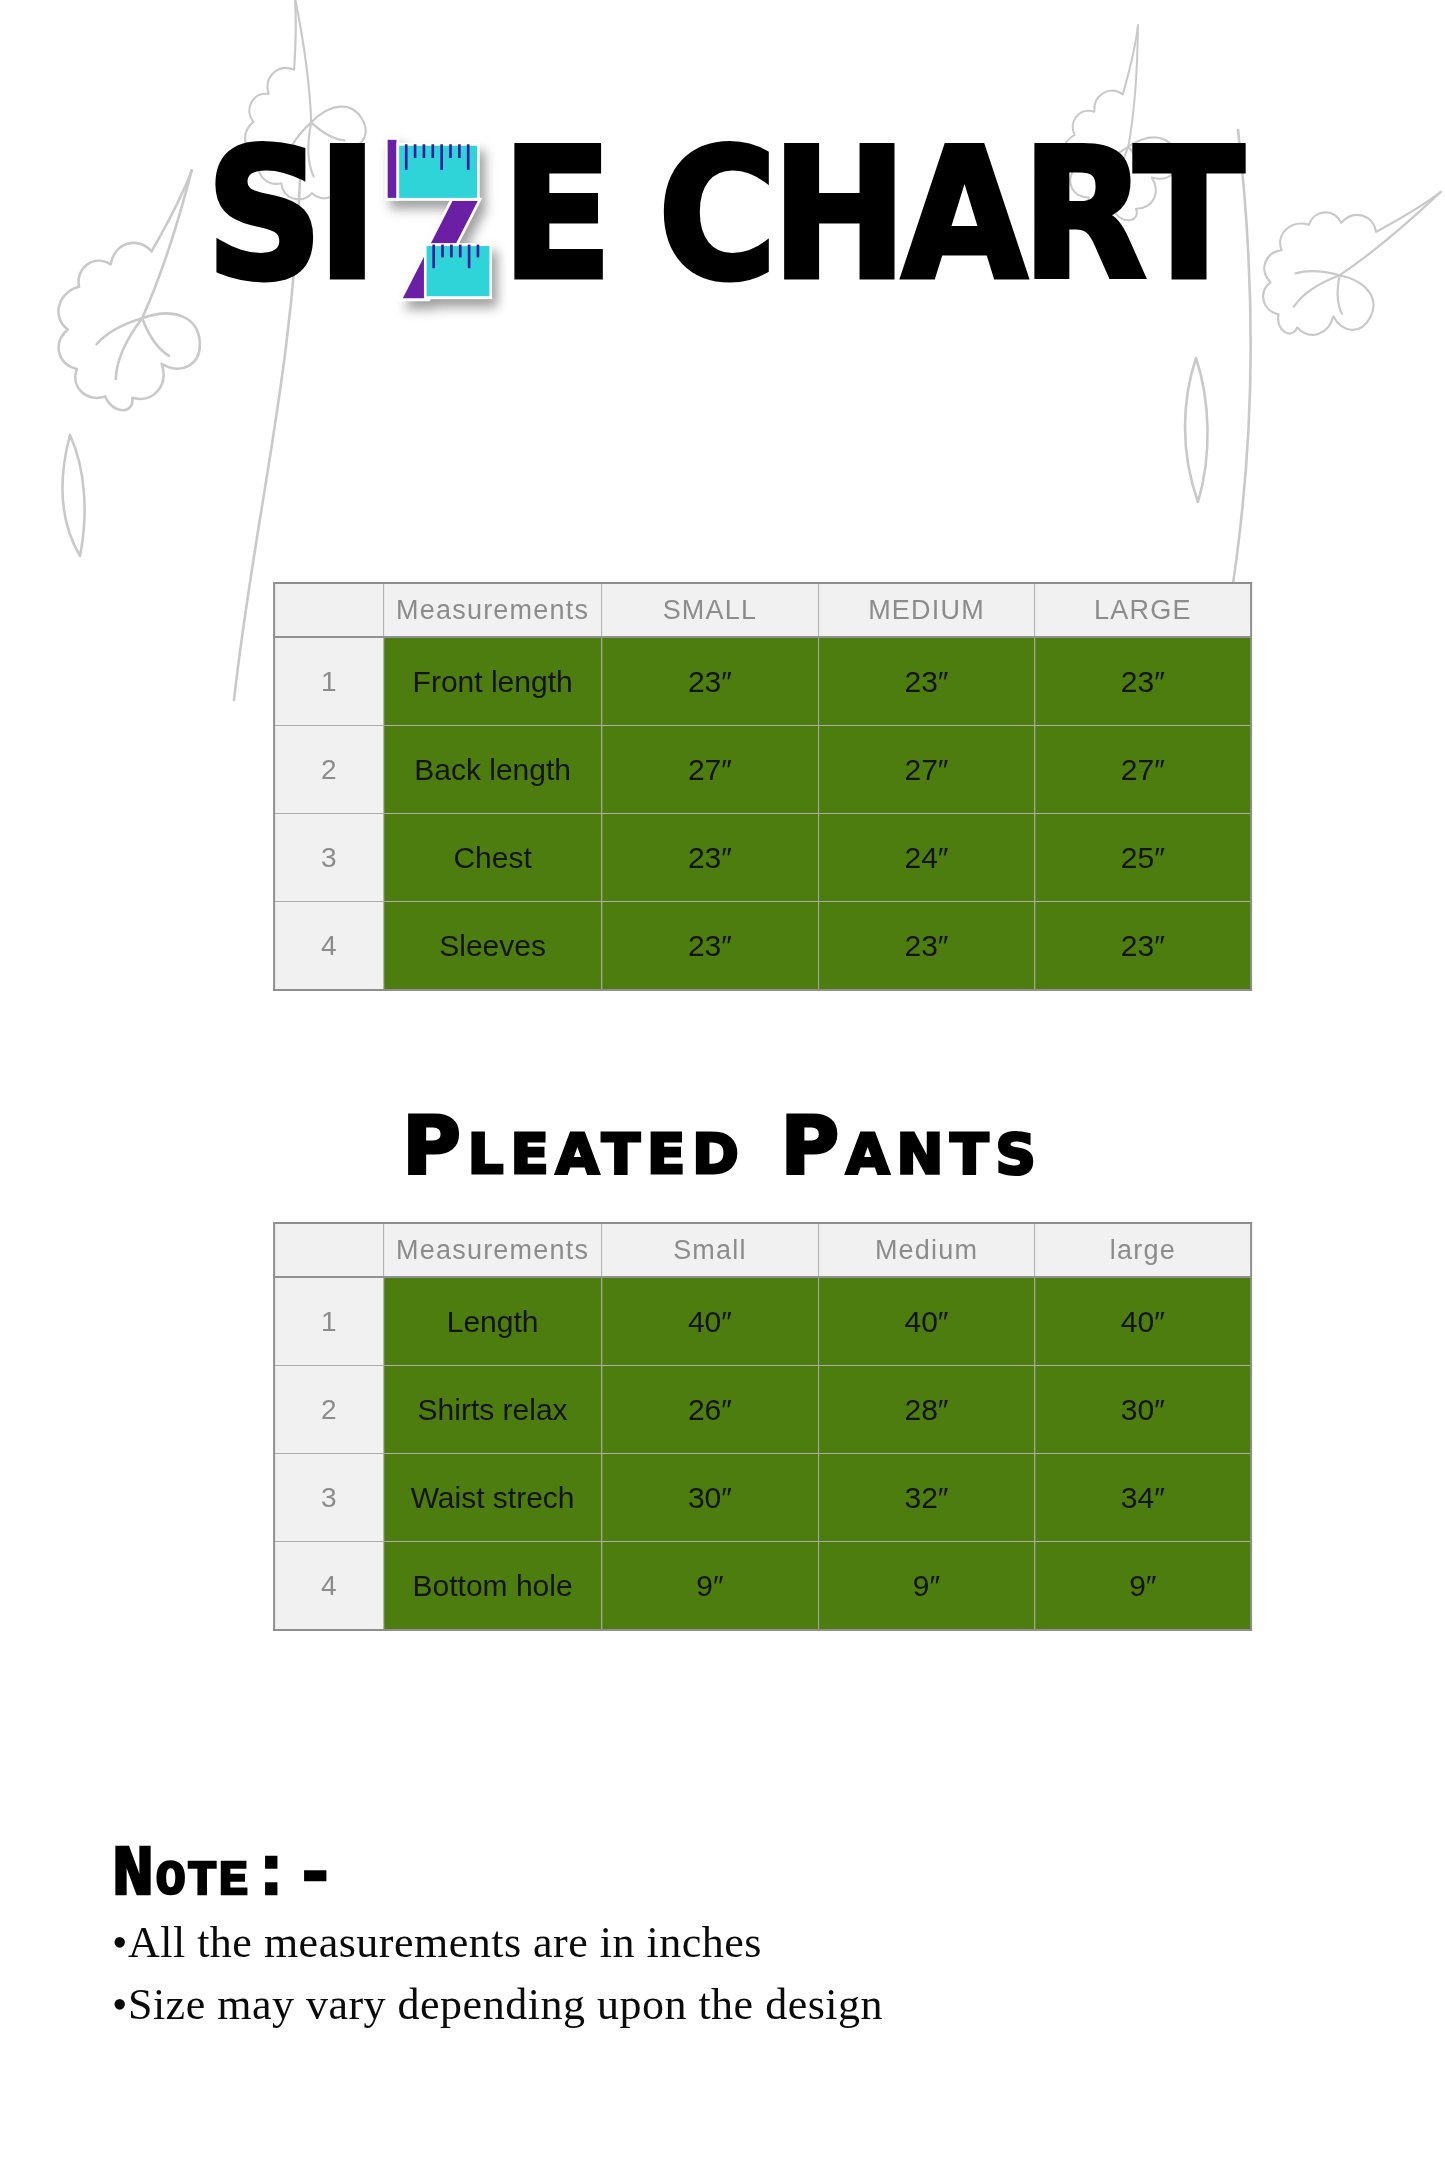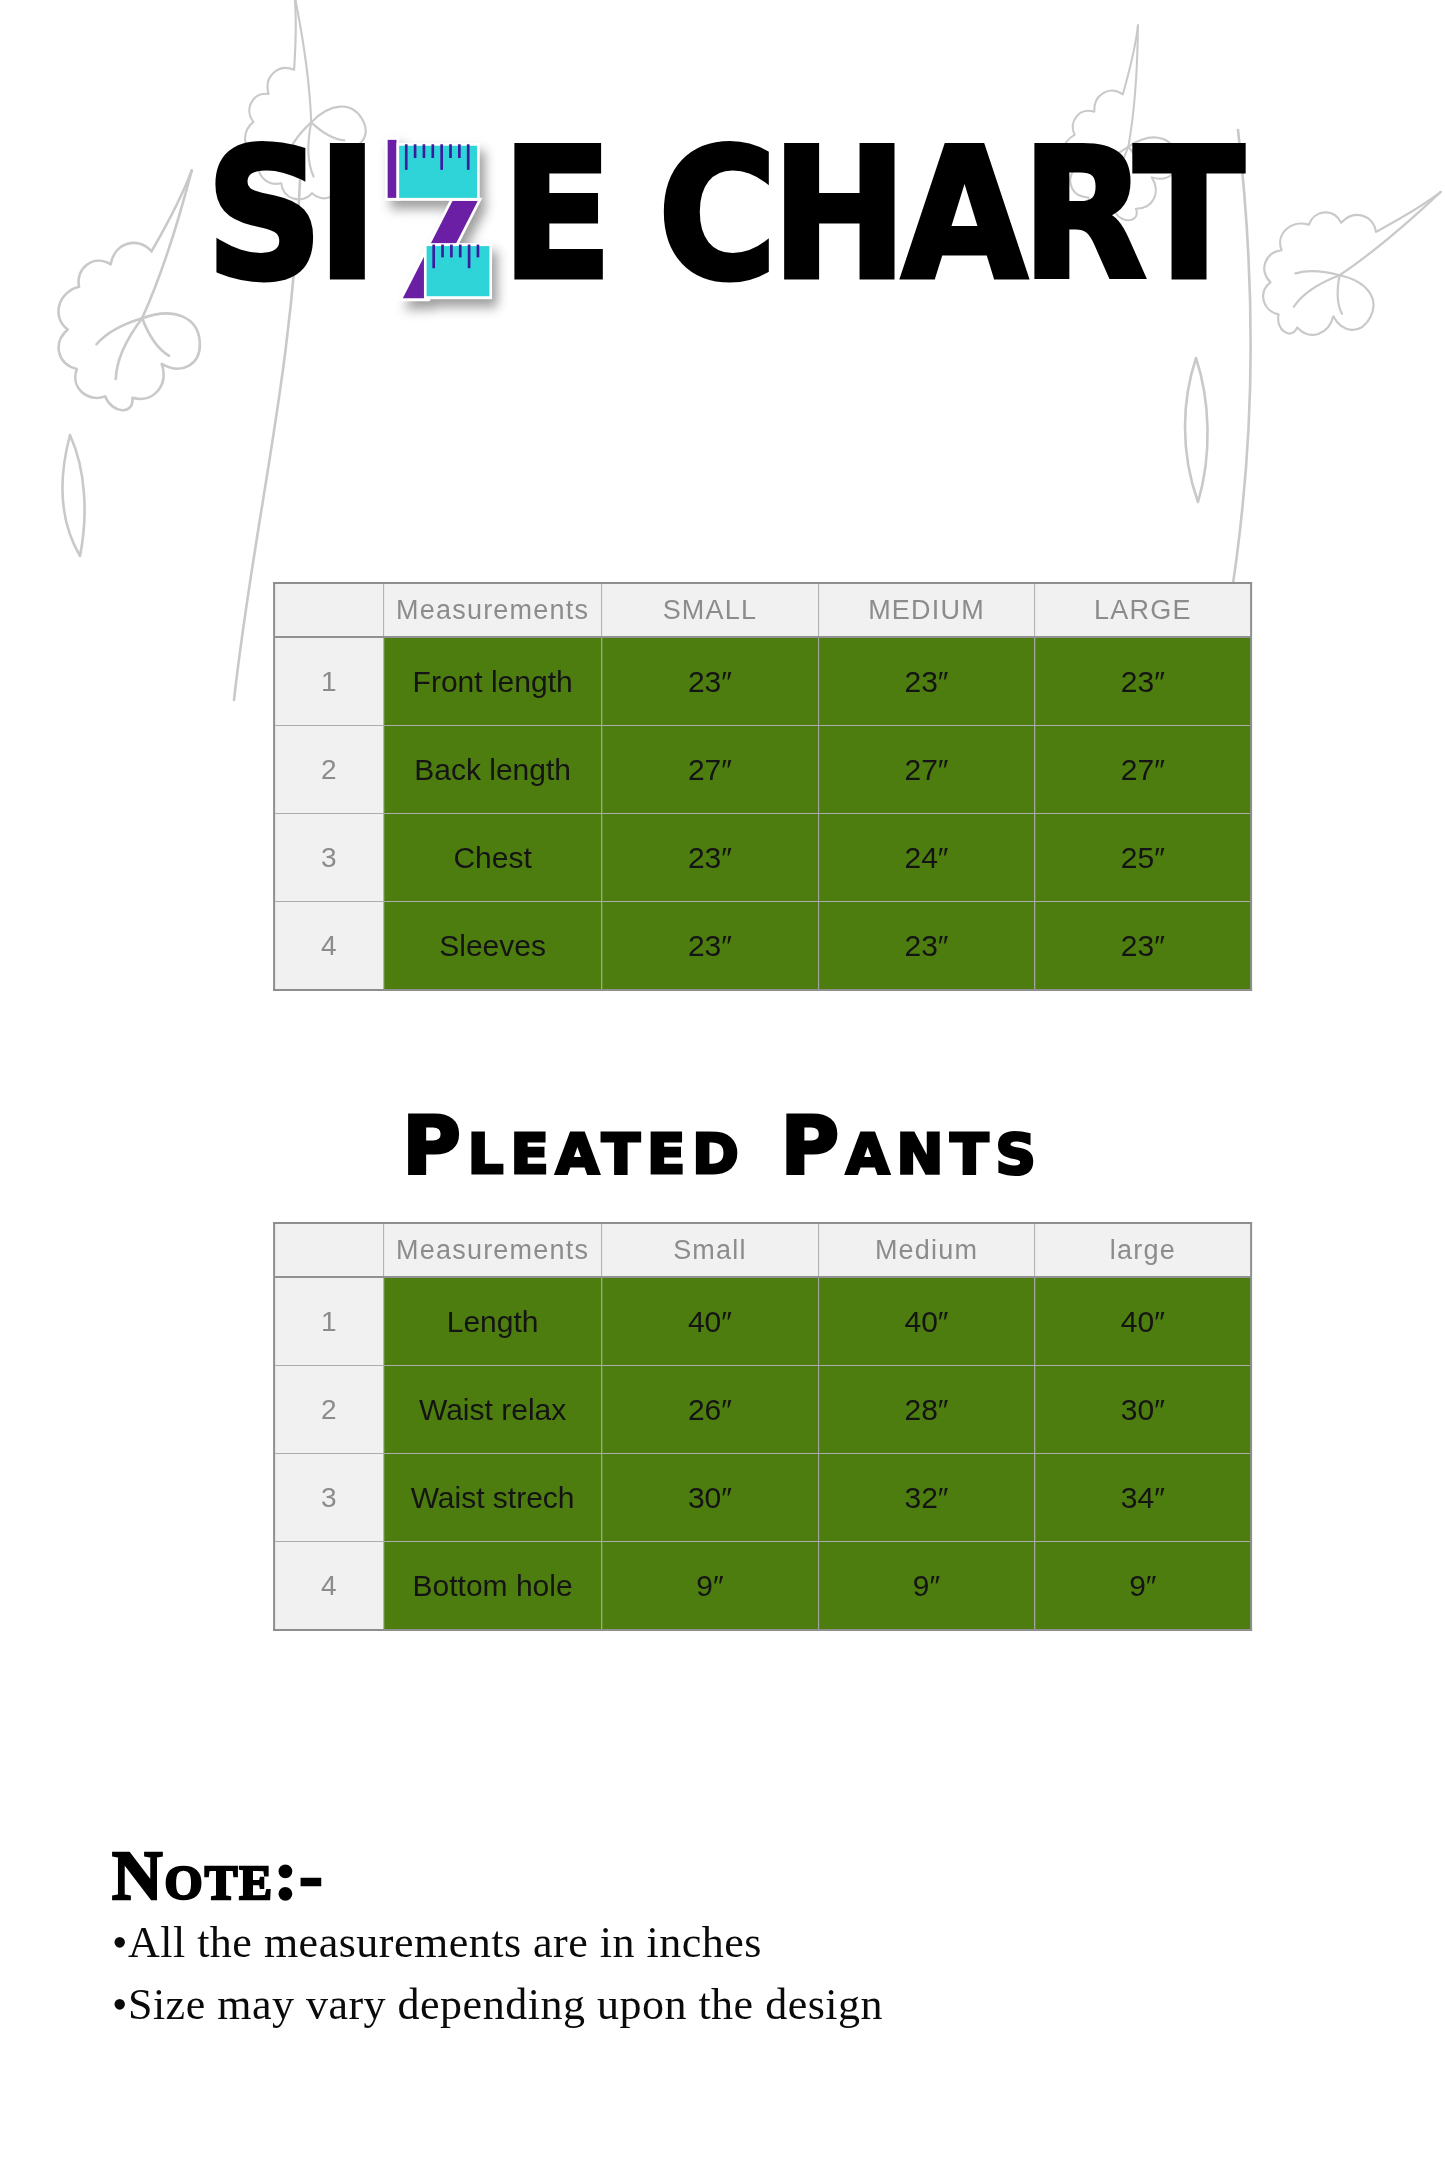--- a/index.html
+++ b/index.html
@@ -60,21 +60,21 @@
   }
   .size-table td{height:87px;font-size:30px;color:#141414;background:#4d7c0f;}
   .size-table td.rownum{background:#f1f1f2;color:#8c8c8c;font-size:28px;}
   .size-table col.c-num{width:110px;}
   .size-table col.c-meas{width:218px;}
   .size-table col.c-size{width:216.6px;}
 
   
   #note-heading{
     position:absolute;left:112px;top:1840px;z-index:2;
-    font-family:Liberation Serif, serif;
+    font-family:Liberation Mono, monospace;
     font-weight:800;font-variant:small-caps;
     font-size:70px;line-height:72px;letter-spacing:2px;color:#000;
     -webkit-text-stroke:2.5px #000;
   }
   #note-bullets{
     position:absolute;left:112px;top:1912px;z-index:2;
     font-family:"Liberation Serif","DejaVu Serif",serif;
     font-size:44px;line-height:62px;color:#0a0a0a;letter-spacing:0.5px;
   }
 </style>
@@ -202,21 +202,21 @@
     <tbody>
       <tr>
         <td class="rownum">1</td>
         <td>Length</td>
         <td>40″</td>
         <td>40″</td>
         <td>40″</td>
       </tr>
       <tr>
         <td class="rownum">2</td>
-        <td>Waist relax</td>
+        <td>Shirts relax</td>
         <td>26″</td>
         <td>28″</td>
         <td>30″</td>
       </tr>
       <tr>
         <td class="rownum">3</td>
         <td>Waist strech</td>
         <td>30″</td>
         <td>32″</td>
         <td>34″</td>

